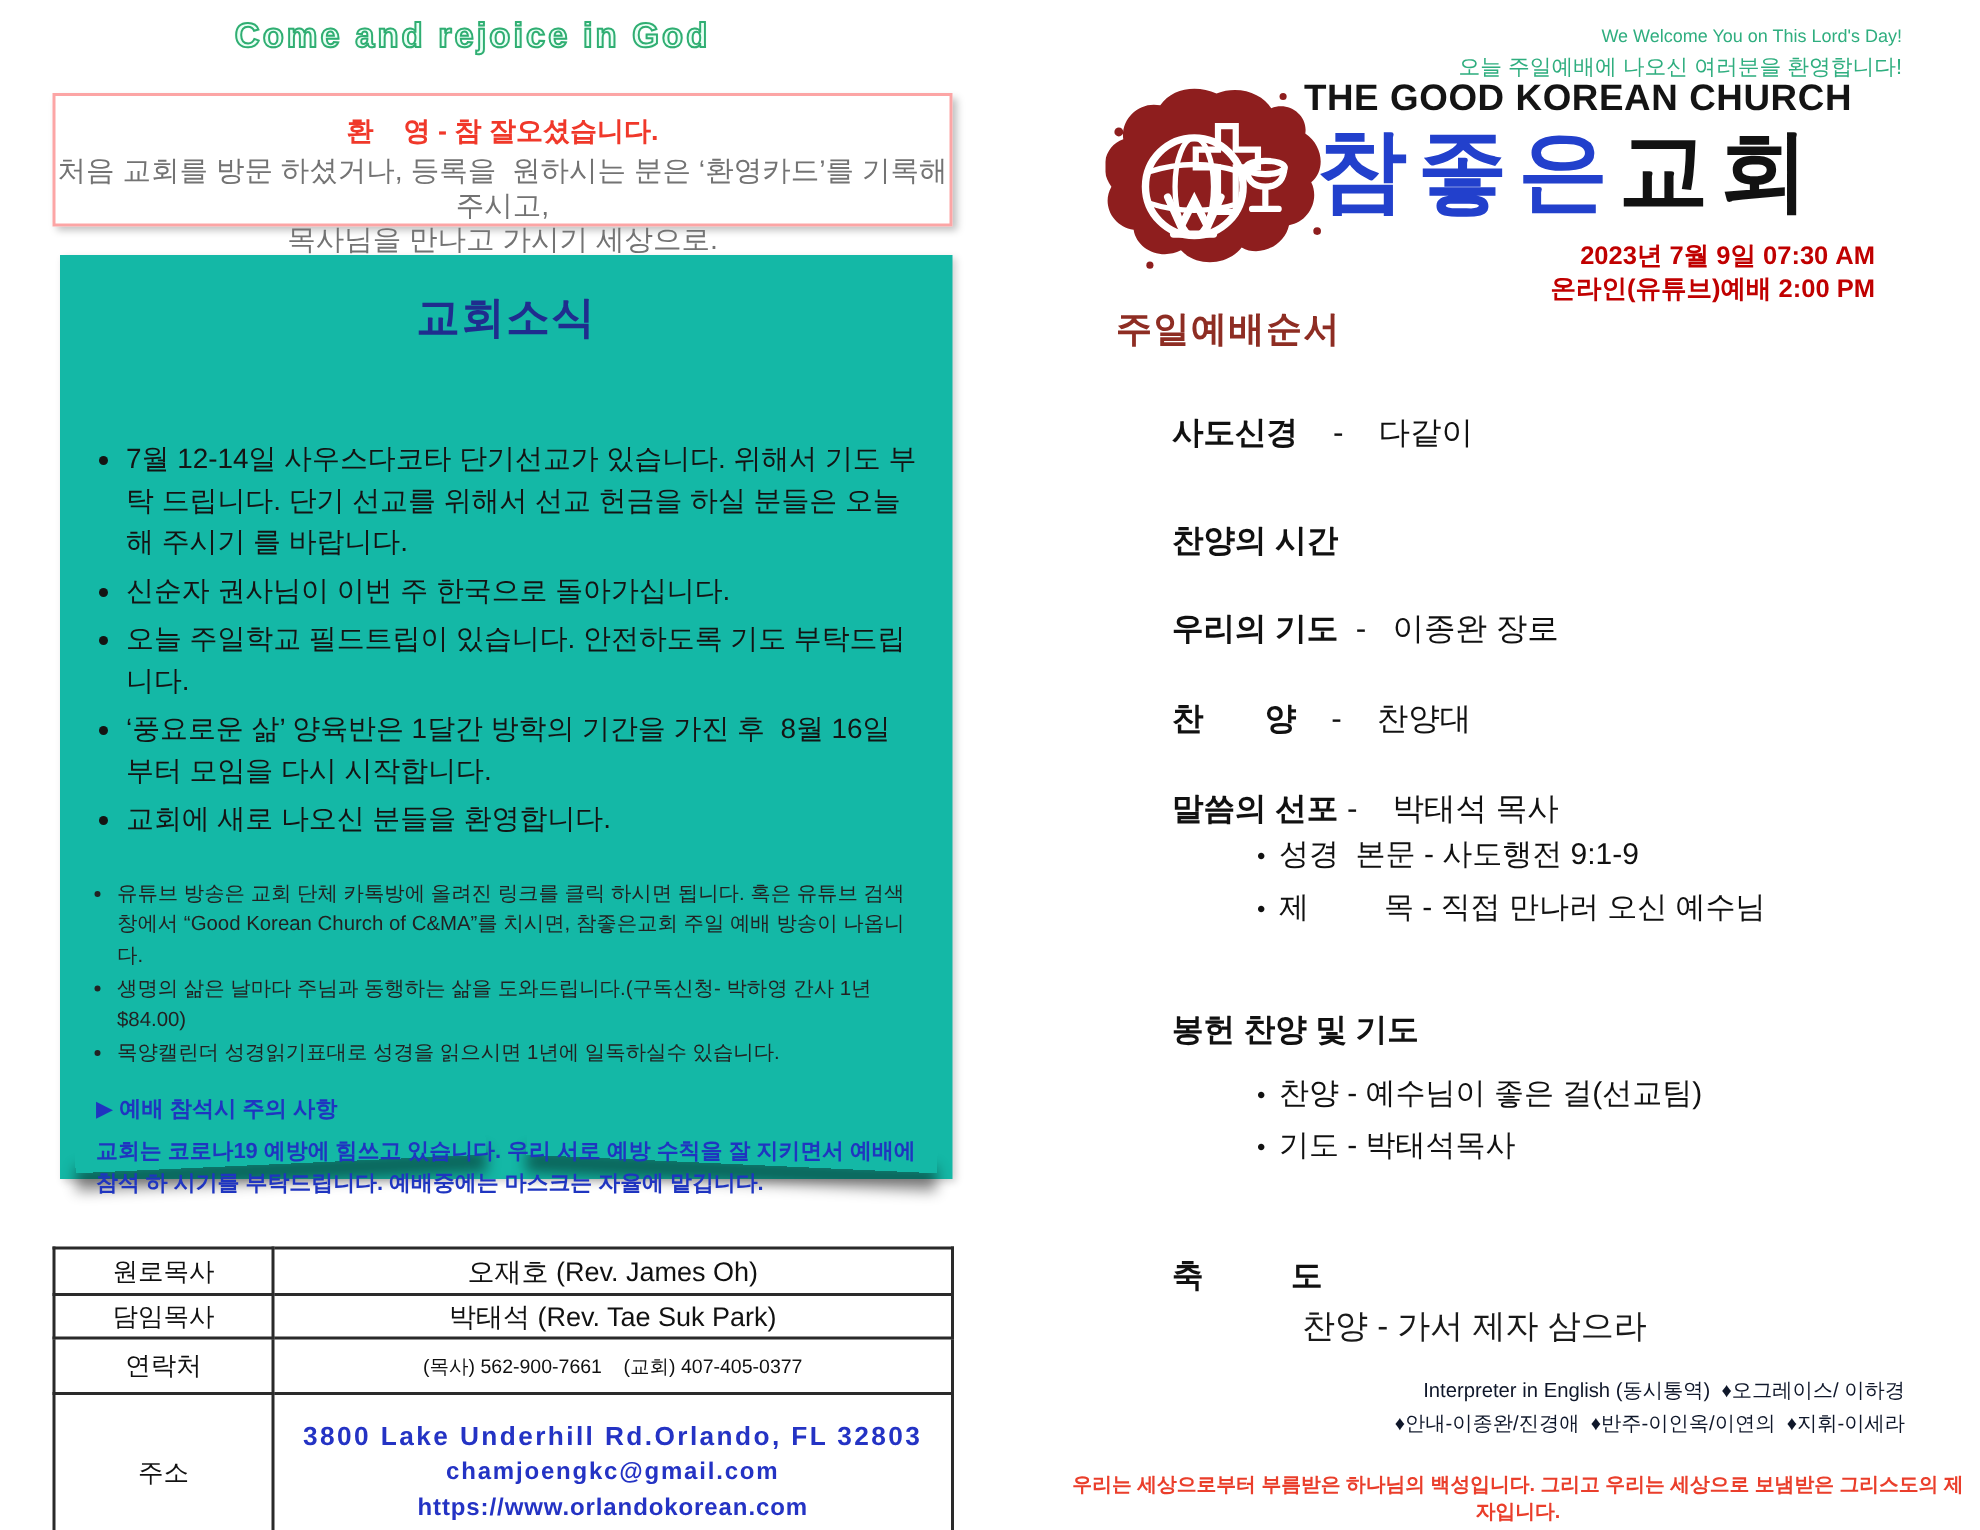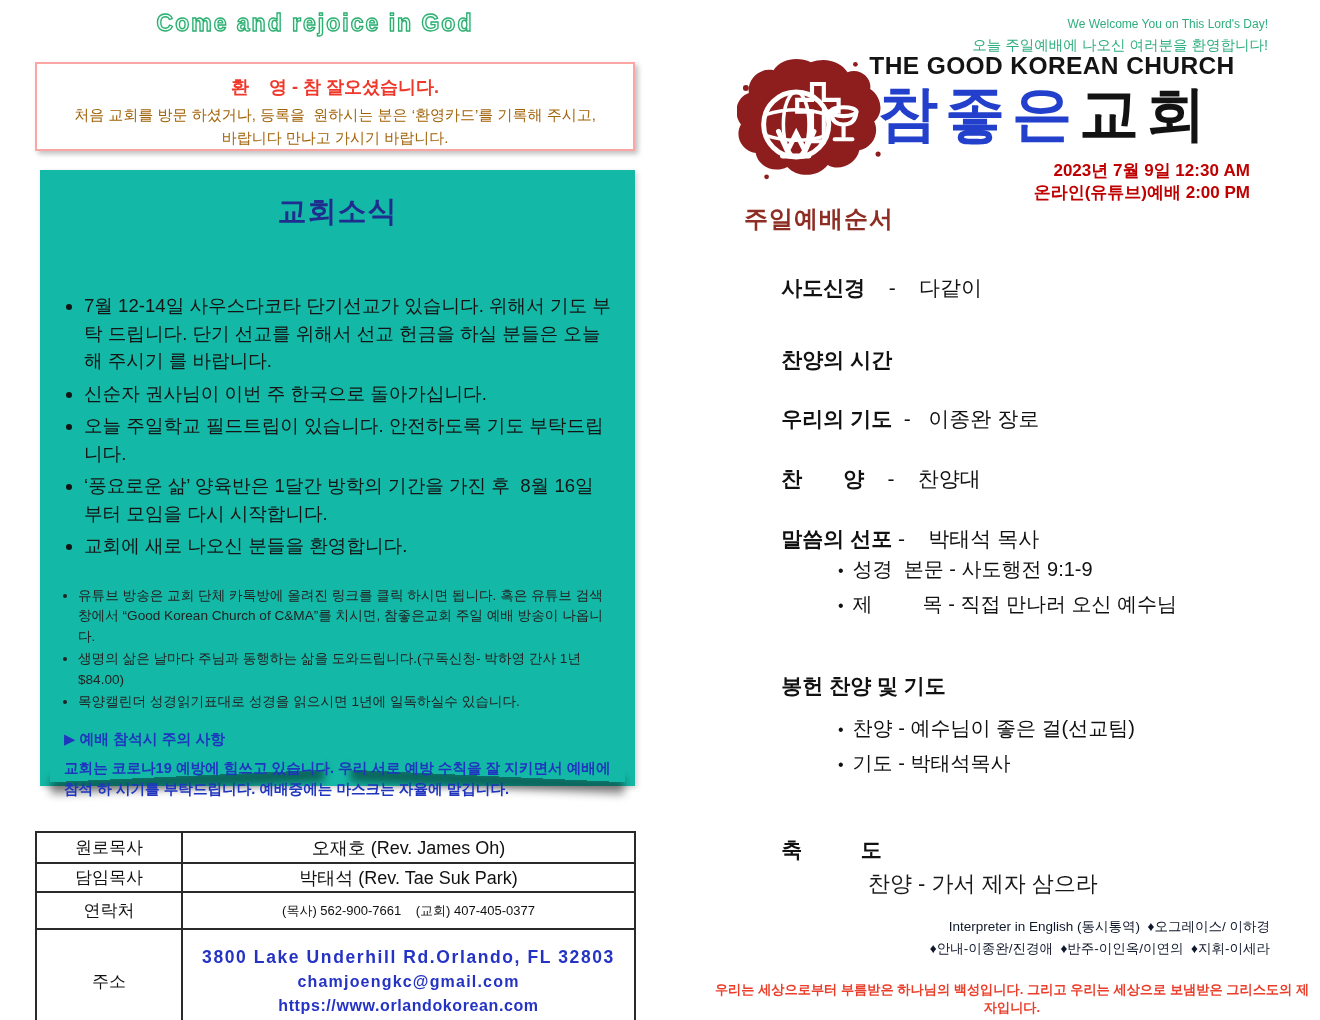--- a/index.html
+++ b/index.html
@@ -10,21 +10,21 @@
 
   
   .script-title { position:absolute; left:35px; top:10px; width:560px; text-align:center;
                   font-size:23px; font-weight:bold; letter-spacing:2px;
                   color:#eafff5; -webkit-text-stroke:1.3px #2fae72; text-shadow:0 0 1px #2fae72; }
 
   .welcome-box { position:absolute; left:35px; top:62px; width:600px; height:89px;
                  background:#fff; border:2px solid #fca5a5; box-shadow:3px 3px 5px rgba(0,0,0,.25);
                  text-align:center; padding-top:11px; }
   .welcome-title { font-size:18px; font-weight:bold; color:#f0382a; margin-bottom:4px; }
-  .welcome-line { font-size:15px; color:#a16207; line-height:23px; }
+  .welcome-line { font-size:19px; color:#737373; line-height:23px; }
 
   .news-box { position:absolute; left:40px; top:170px; width:595px; height:616px;
               background:#14b8a6; z-index:0; box-shadow:2px 2px 5px rgba(0,0,0,.18);
               padding:0 24px; }
   .news-box::before, .news-box::after { content:""; position:absolute; bottom:10px; height:16px;
               width:46%; background:transparent; z-index:-1;
               box-shadow:0 12px 9px rgba(0,0,0,.45); }
   .news-box::before { left:10px; transform:rotate(-2.6deg); }
   .news-box::after  { right:10px; transform:rotate(2.6deg); }
   .news-title { margin-top:22px; text-align:center; font-size:29px; font-weight:bold;
@@ -85,21 +85,21 @@
 </head>
 <body>
 
 <div id="page">
 
   <div class="script-title pre">Come and rejoice in God</div>
 
   <div class="welcome-box">
     <div class="welcome-title pre">환    영 - 참 잘오셨습니다.</div>
     <div class="welcome-line pre">처음 교회를 방문 하셨거나, 등록을  원하시는 분은 ‘환영카드’를 기록해 주시고,</div>
-    <div class="welcome-line pre">바랍니다 만나고 가시기 바랍니다.</div>
+    <div class="welcome-line pre">목사님을 만나고 가시기 세상으로.</div>
   </div>
 
   <div class="news-box">
     <div class="news-title">교회소식</div>
     <ul class="news-bullets">
       <li class="pre">7월 12-14일 사우스다코타 단기선교가 있습니다. 위해서 기도 부탁 드립니다. 단기 선교를 위해서 선교 헌금을 하실 분들은 오늘 해 주시기 를 바랍니다.</li>
       <li class="pre">신순자 권사님이 이번 주 한국으로 돌아가십니다.</li>
       <li class="pre">오늘 주일학교 필드트립이 있습니다. 안전하도록 기도 부탁드립니다.</li>
       <li class="pre">‘풍요로운 삶’ 양육반은 1달간 방학의 기간을 가진 후  8월 16일 부터 모임을 다시 시작합니다.</li>
       <li class="pre">교회에 새로 나오신 분들을 환영합니다.</li>
@@ -167,21 +167,21 @@
       <text x="126" y="110" fill="#ffffff" font-size="10">®</text>
     </svg>
   </div>
 
   <div class="church-name-en">THE GOOD KOREAN CHURCH</div>
   <div class="church-name-kr">
     <span class="kr-blue">참좋은</span><span class="kr-black">교회</span>
   </div>
 
   <div class="service-dates">
-    <div>2023년 7월 9일 12:30 AM</div>
+    <div>2023년 7월 9일 07:30 AM</div>
     <div>온라인(유튜브)예배 2:00 PM</div>
   </div>
 
   <div class="order-title">주일예배순서</div>
 
   <div class="ol-item oi-0">
     <b>사도신경</b><span>    -    다같이</span>
   </div>
   <div class="ol-item oi-1">
     <b>찬양의 시간</b><span></span>

